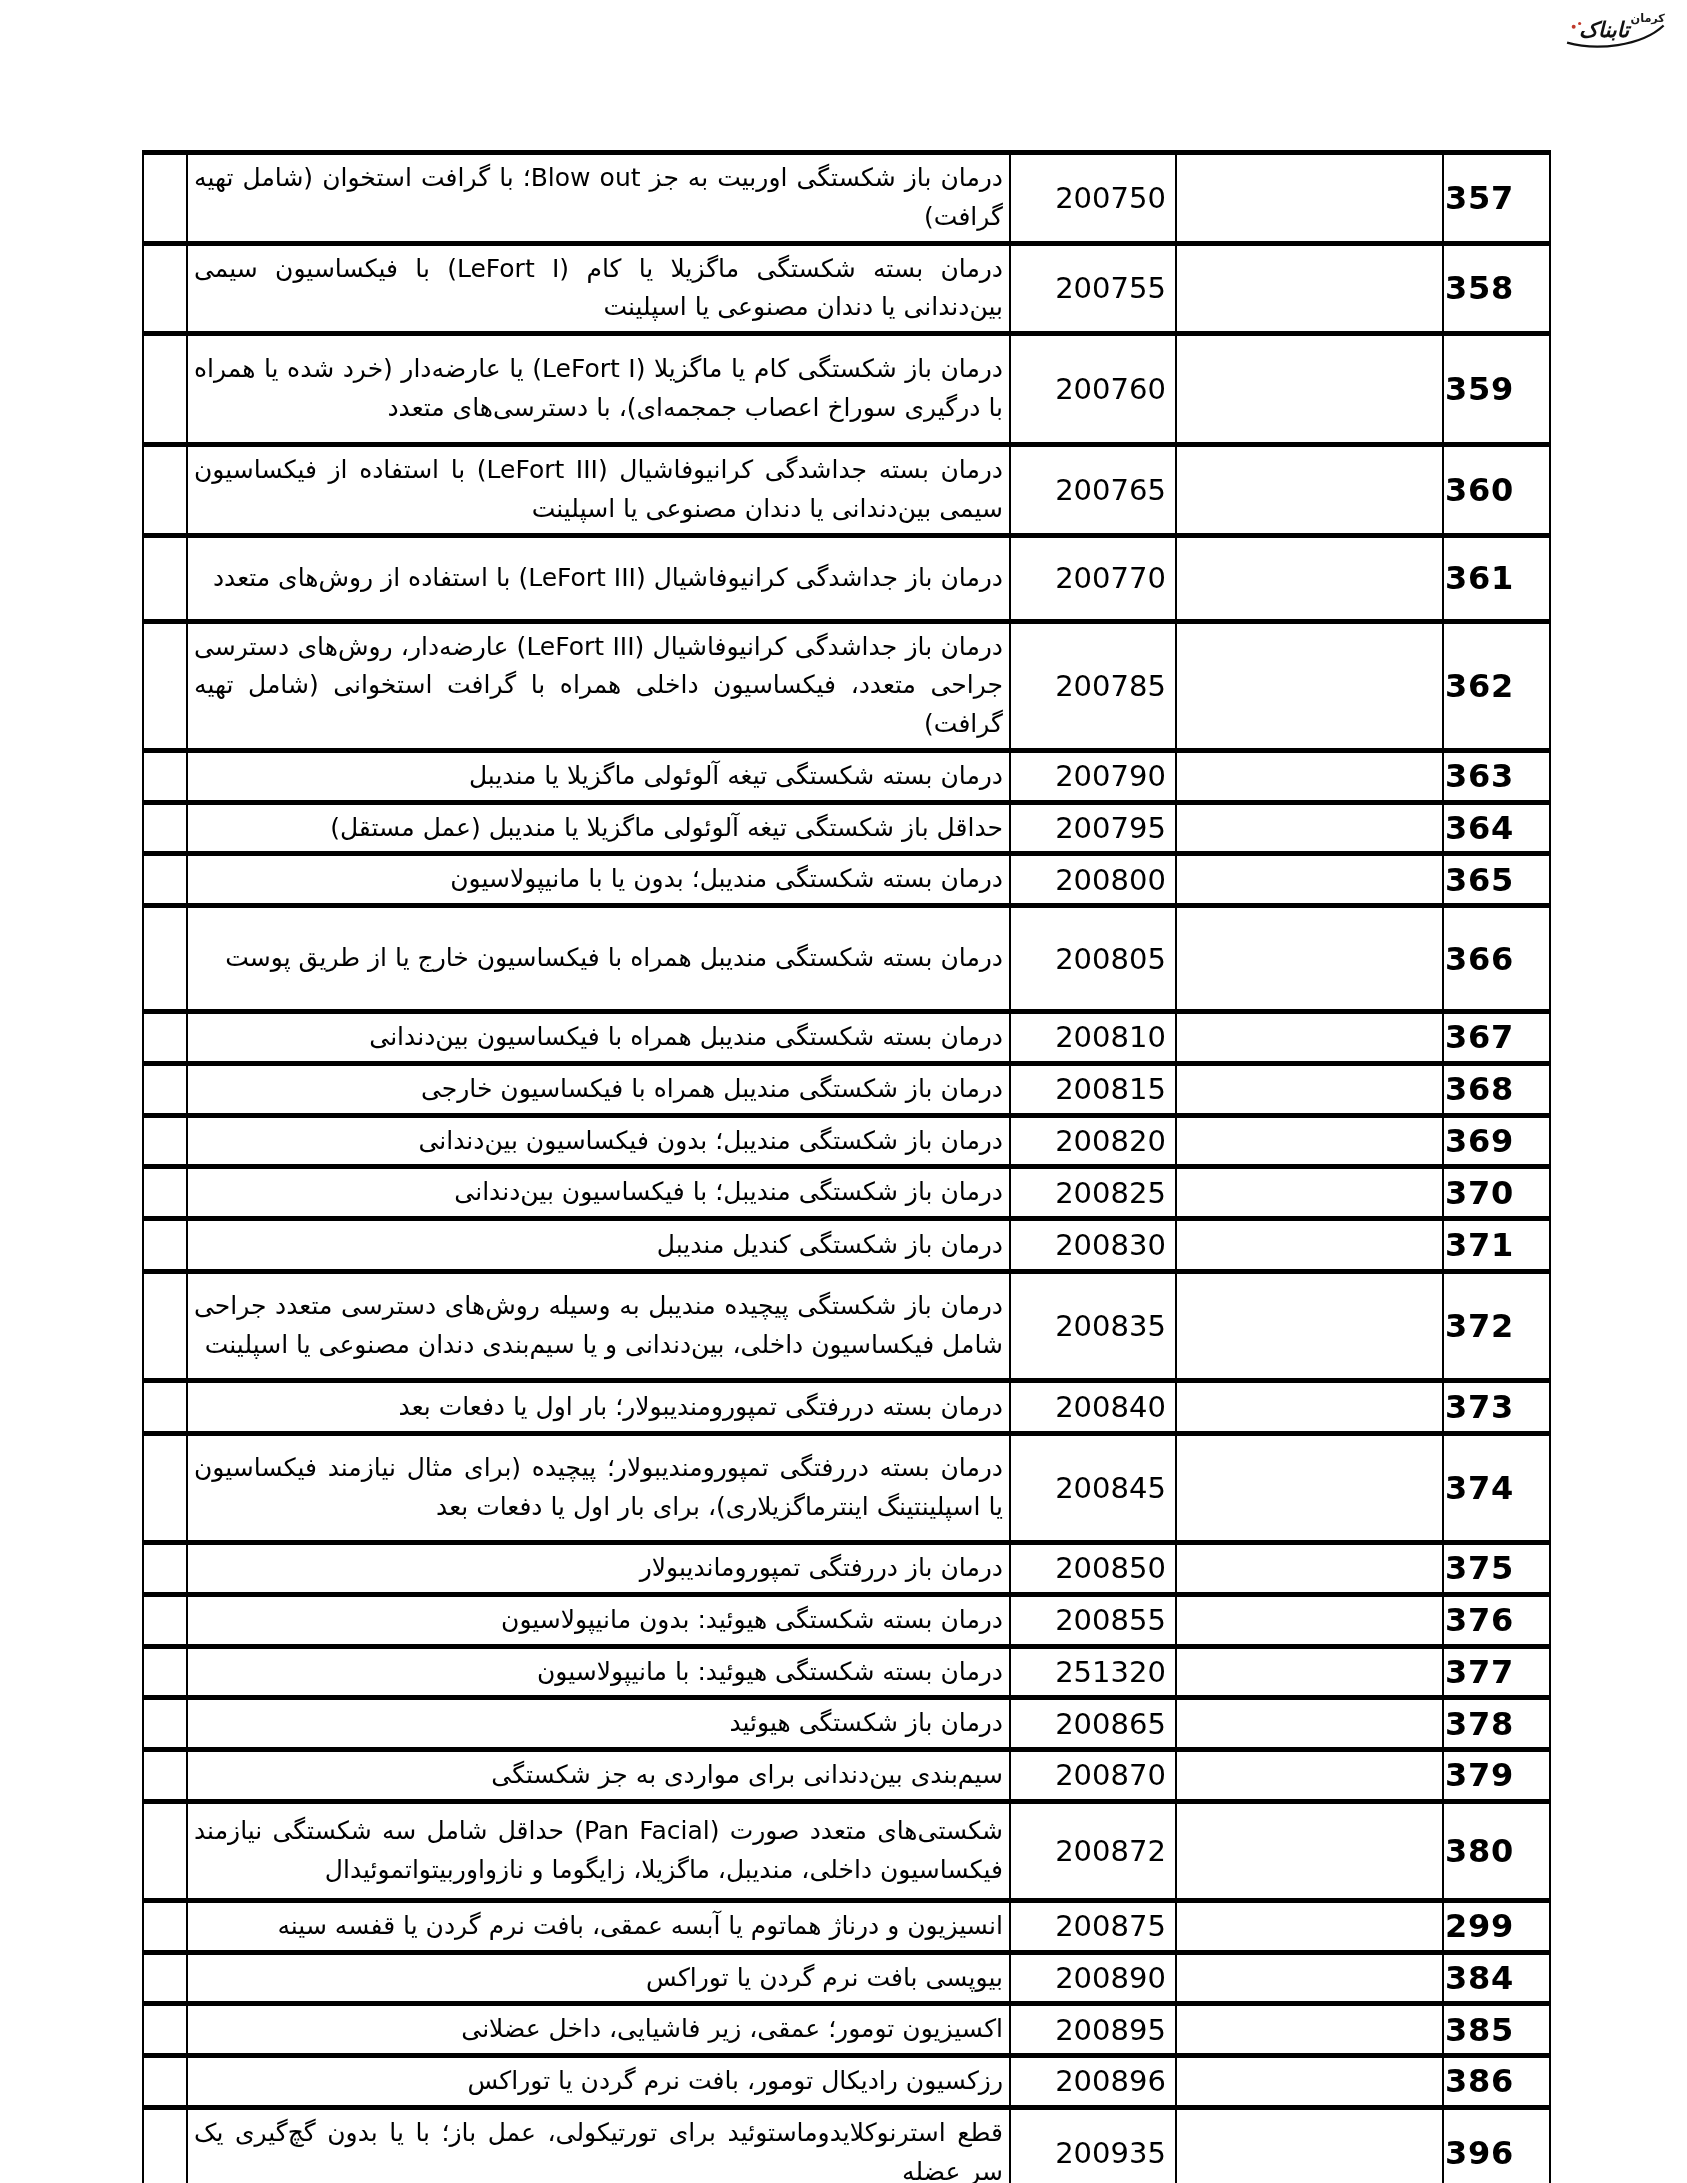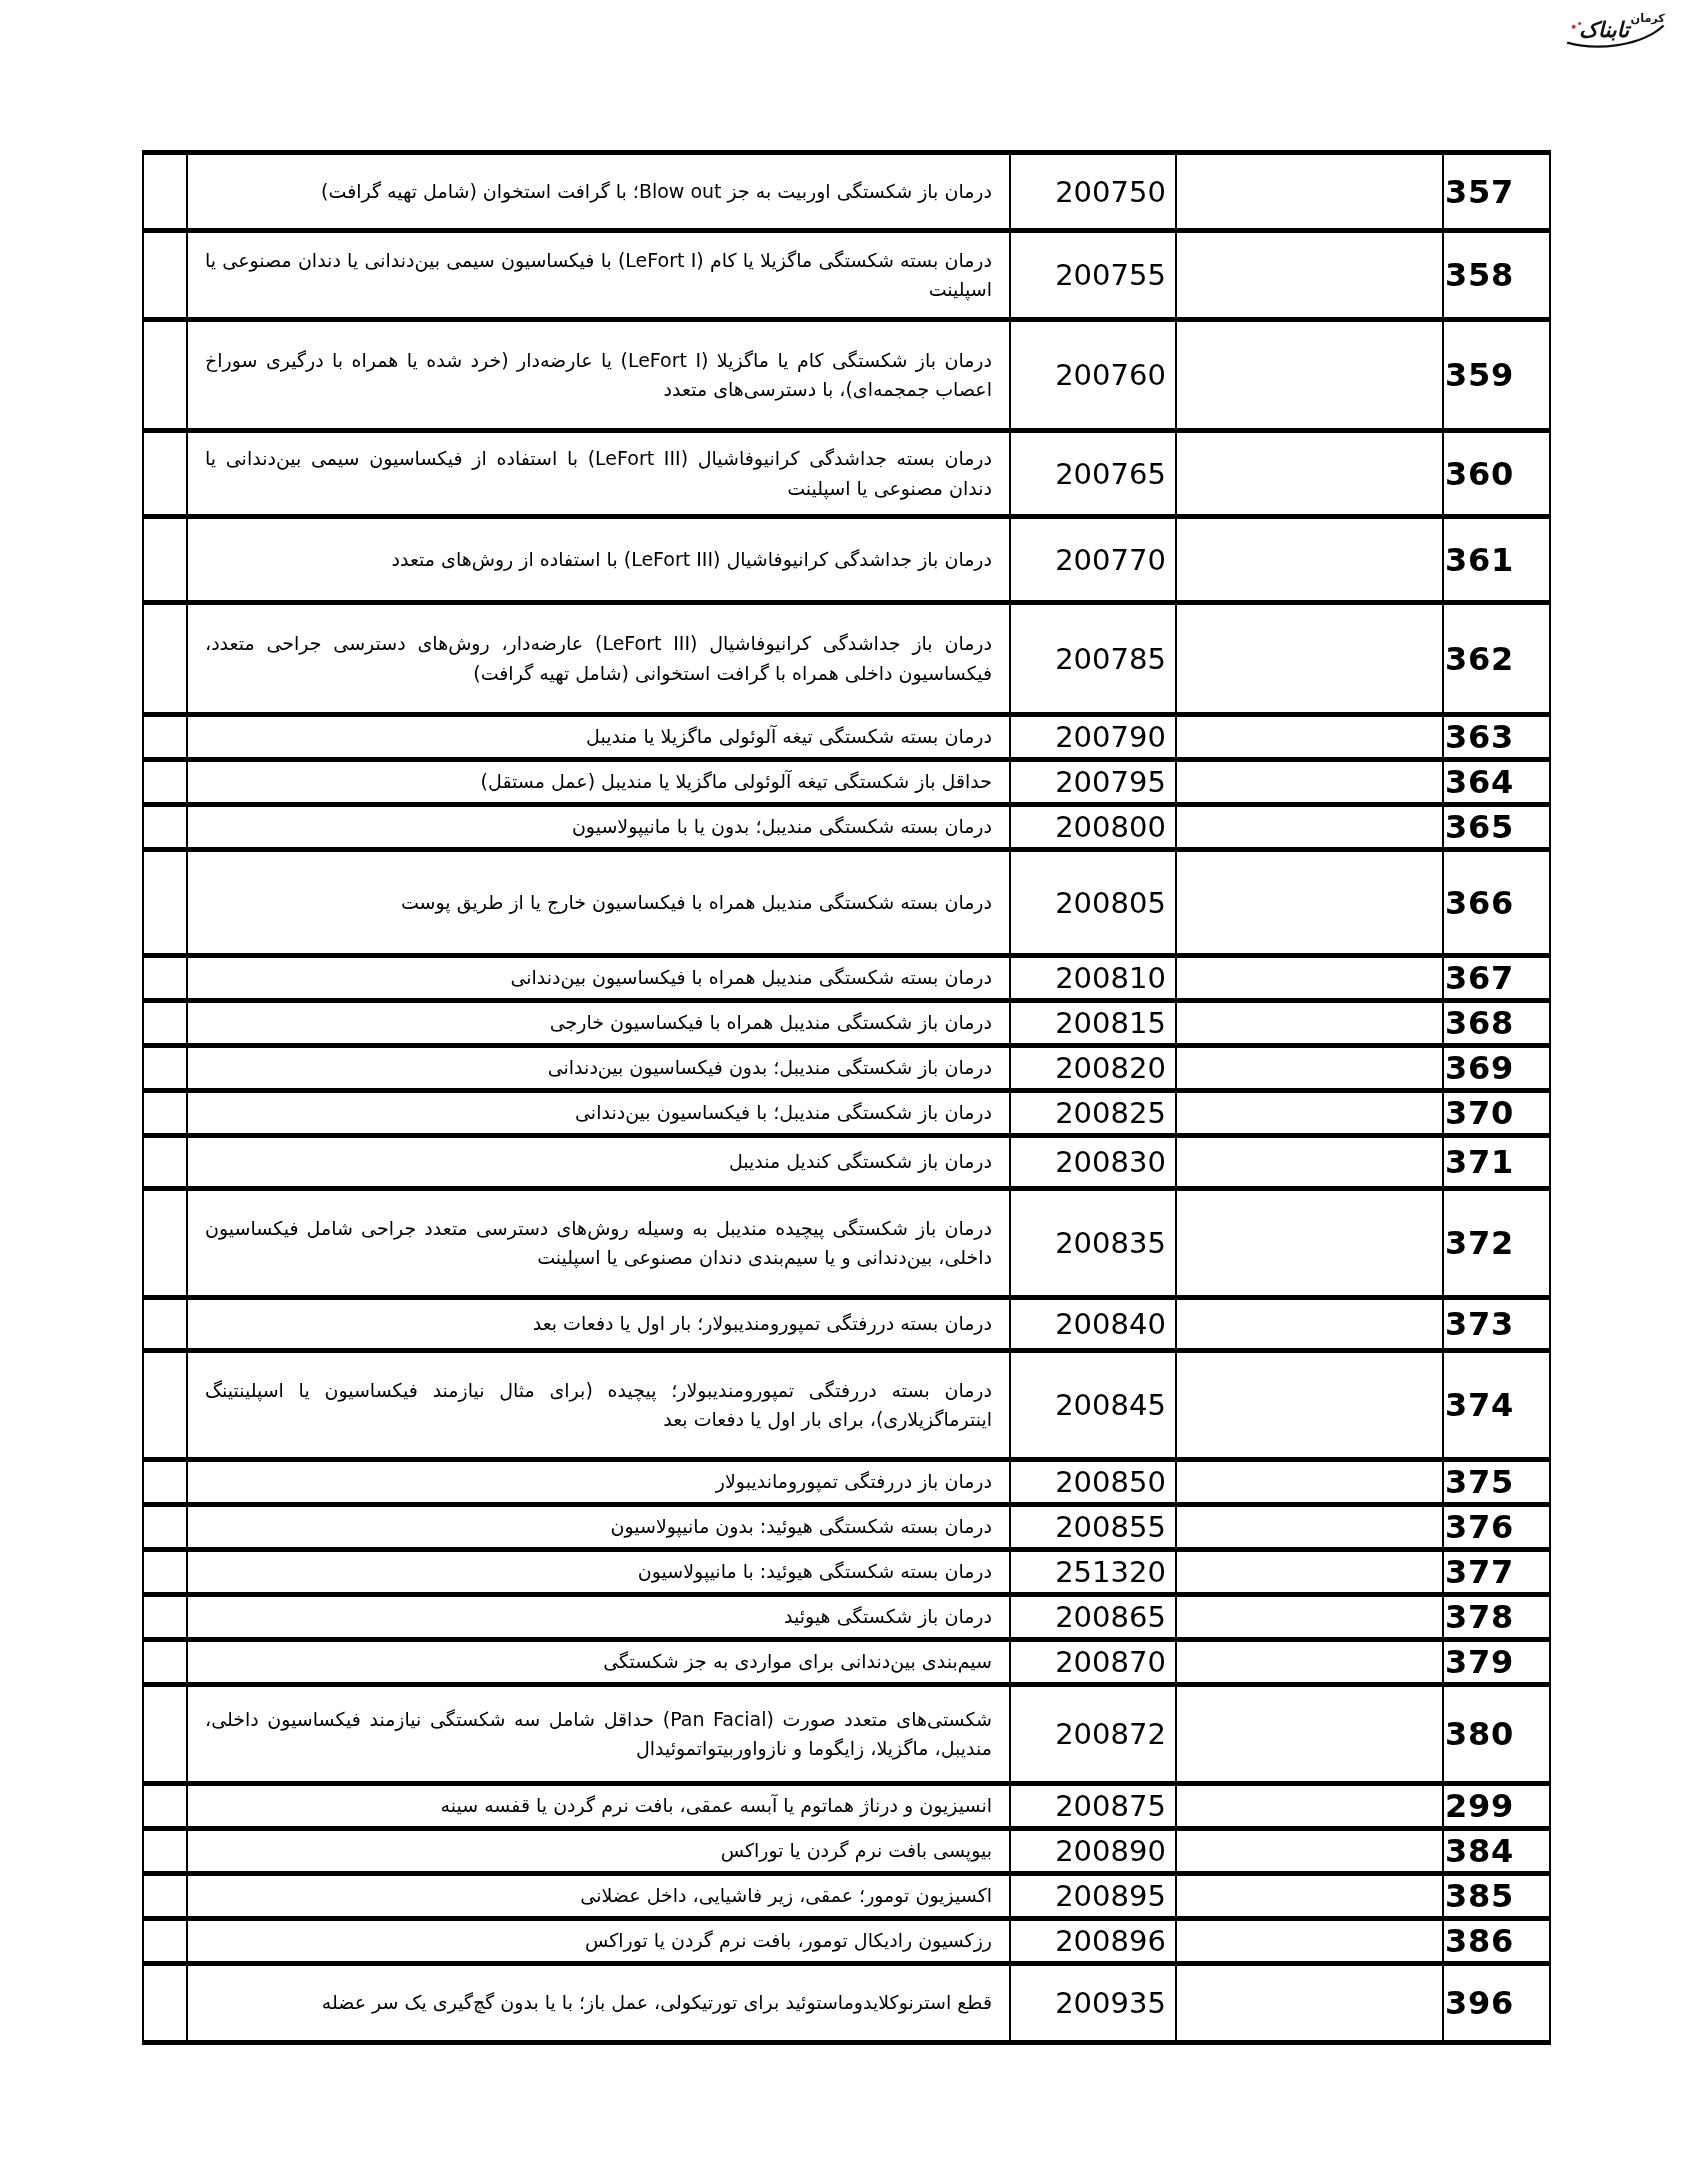--- a/index.html
+++ b/index.html
@@ -46,24 +46,24 @@
     letter-spacing:0.7px;
   }
   td.code{
     font-size:29px;
     font-weight:normal;
     text-align:center;
     direction:ltr;
     padding-left:36px;
   }
   td.desc{
-    font-size:19px;
+    font-size:25px;
     line-height:1.55;
     text-align:justify;
-    padding:4px 17px;
+    padding:4px 6px;
   }
   td.blank, td.edge{background:#fff;}
 </style>
 </head>
 <body>
 
 <div class="sheet">
 
   <div class="logo">
     <svg width="106" height="41" viewBox="0 0 160 62">

